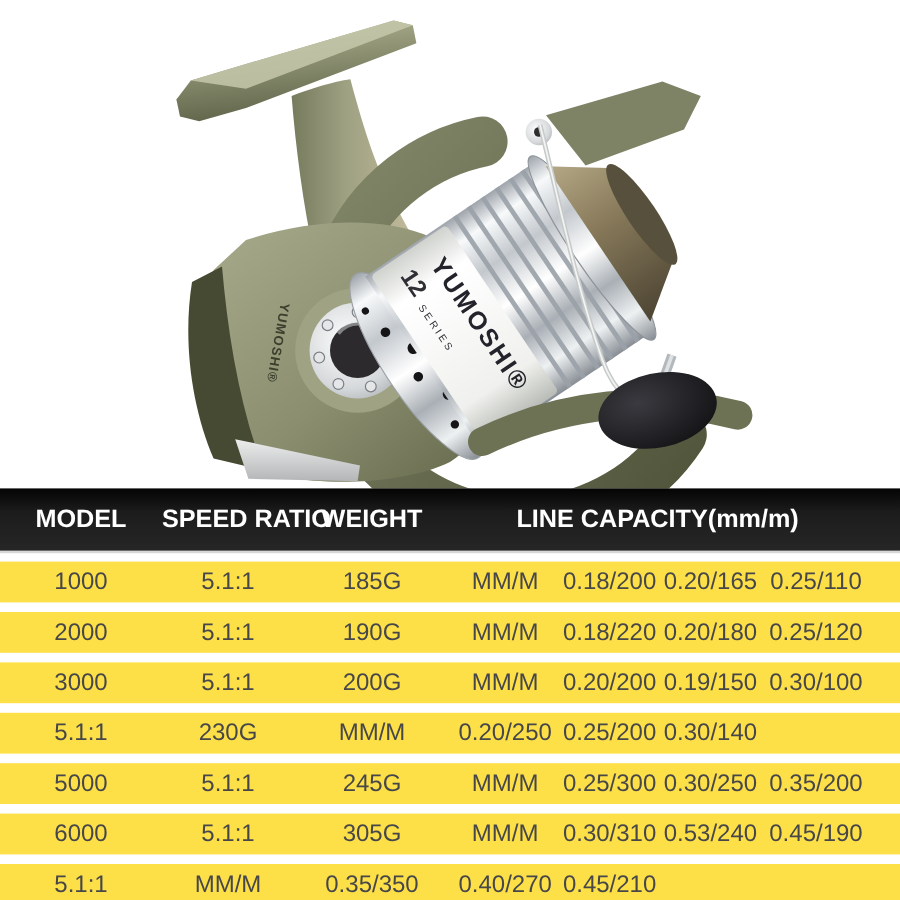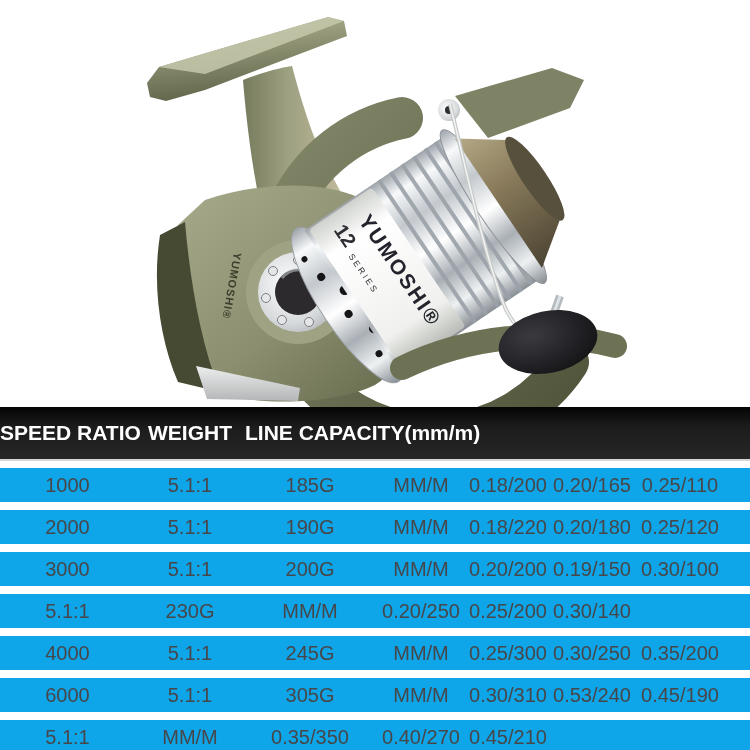--- a/index.html
+++ b/index.html
@@ -5,21 +5,21 @@
   html,body{margin:0;padding:0;background:#ffffff;}
   .page{position:relative;width:750px;height:750px;background:#ffffff;overflow:hidden;
         font-family:"Liberation Sans",sans-serif;}
   .photo{position:absolute;top:0;left:0;width:750px;height:407px;}
   .spec{position:absolute;top:407px;left:0;width:750px;}
   .thead{display:grid;grid-template-columns:135px 110px 130px 346px;height:52px;align-items:center;
          background:linear-gradient(180deg,#040404 0%,#1c1c1c 38%,#262626 100%);
          border-bottom:2px solid #d7d7d7;color:#ffffff;font-weight:bold;font-size:21px;text-align:center;}
   .tbody{padding-top:7px;}
   .row{display:grid;grid-template-columns:135px 110px 130px 92px 82px 86px 90px;height:34px;
-       align-items:center;background:#0ea5e9;margin-bottom:8px;font-size:20px;color:#47474a;
+       align-items:center;background:#fde047;margin-bottom:8px;font-size:20px;color:#47474a;
        text-align:center;}
   .cell,.hc{white-space:nowrap;overflow:visible;}
 </style>
 </head>
 <body>
 
 <div class="page">
 
   <div class="photo">
     <svg viewBox="0 0 750 407" width="750" height="407">
@@ -153,20 +153,21 @@
         <path d="M402,368 C468,336 545,328 615,346" fill="none" stroke="#6e7255" stroke-width="24" stroke-linecap="round"></path>
         <path d="M560,296 L545,338" stroke="#b3b8bc" stroke-width="8" fill="none"></path>
         <path d="M560,296 L545,338" stroke="#dfe2e4" stroke-width="3" fill="none"></path>
         <ellipse cx="548" cy="342" rx="50" ry="31" transform="rotate(-12 548 342)" fill="url(#gKnob)"></ellipse>
       </g>
     </svg>
   </div>
 
   <div class="spec">
     <div class="thead">
+      <div class="hc">MODEL</div>
       <div class="hc">SPEED RATIO</div>
       <div class="hc">WEIGHT</div>
       <div class="hc">LINE CAPACITY(mm/m)</div>
     </div>
     <div class="tbody">
 
       <div class="row">
         <div class="cell">1000</div>
         <div class="cell">5.1:1</div>
         <div class="cell">185G</div>
@@ -199,21 +200,21 @@
       <div class="row">
         <div class="cell">5.1:1</div>
         <div class="cell">230G</div>
         <div class="cell">MM/M</div>
         <div class="cell">0.20/250</div>
         <div class="cell">0.25/200</div>
         <div class="cell">0.30/140</div>
       </div>
 
       <div class="row">
-        <div class="cell">4000</div>
+        <div class="cell">5000</div>
         <div class="cell">5.1:1</div>
         <div class="cell">245G</div>
         <div class="cell">MM/M</div>
         <div class="cell">0.25/300</div>
         <div class="cell">0.30/250</div>
         <div class="cell">0.35/200</div>
       </div>
 
       <div class="row">
         <div class="cell">6000</div>

